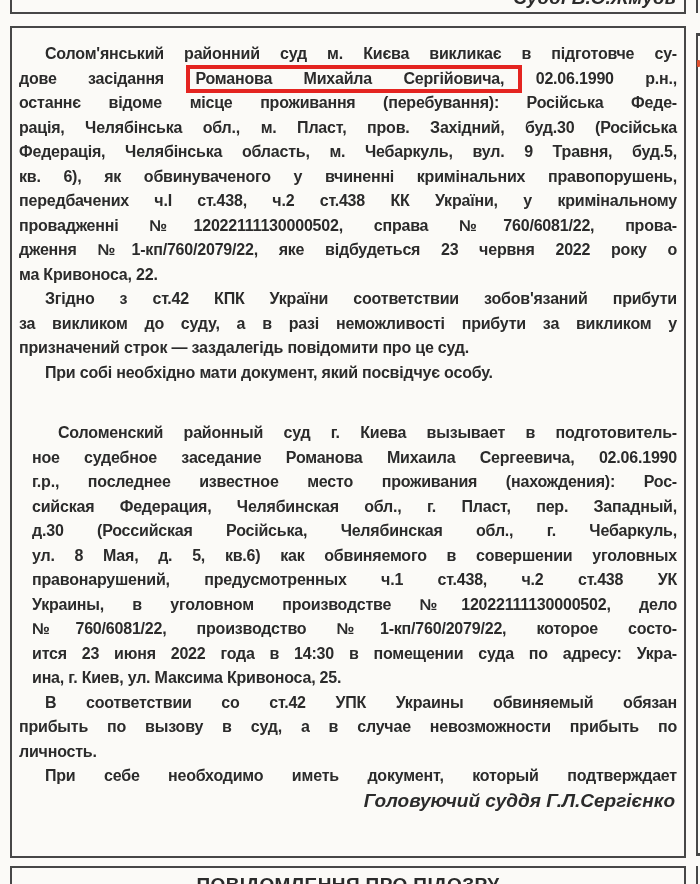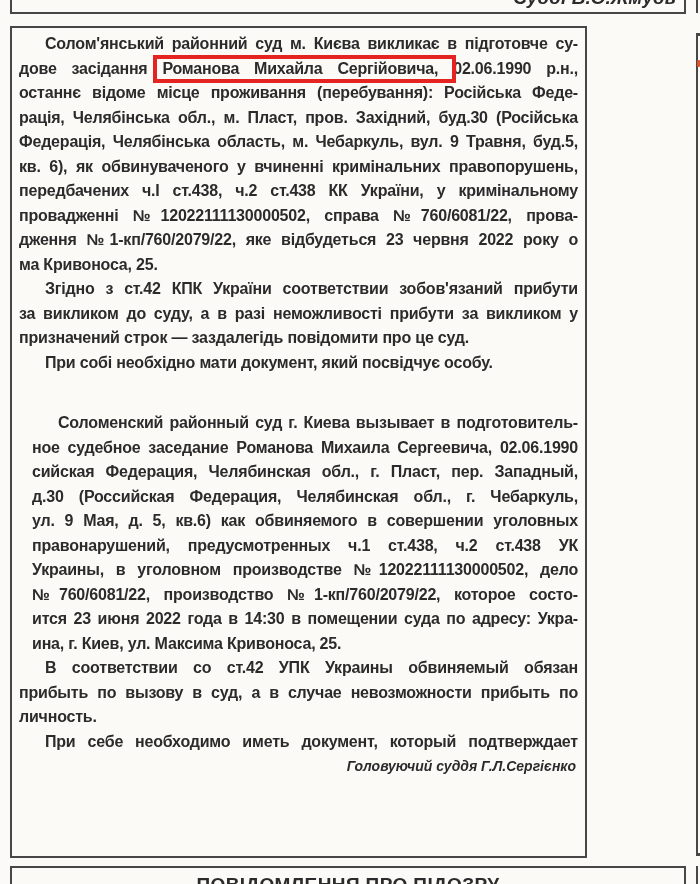--- a/index.html
+++ b/index.html
@@ -22,24 +22,24 @@
   #top-strip .clip-sig {
     position: absolute; right: 8px; top: -13px;
     font-weight: 700; font-style: italic;
     font-size: 19px; line-height: 22px;
     color: var(--ink, #2b2b2b);
     white-space: nowrap;
   }
   
   #main-box {
     position: absolute; left: 10px; top: 26px;
-    width: 577px; height: 832px;
+    width: 676px; height: 832px;
     box-sizing: border-box;
     border: 2.5px solid var(--border, #474747);
-    padding: 4px 7px 0 7px;
+    padding: 14px 7px 0 7px;
   }
   .para { margin: 0; }
   .para.gap { margin-top: 36px; margin-left: 13px; }
   .ln {
     font-size: 16px; line-height: 24.5px;
     font-weight: 700;
     letter-spacing: -0.2px;
     color: var(--ink, #2b2b2b);
     text-align: justify;
     text-align-last: justify;
@@ -51,21 +51,21 @@
   .hl::after {
     content: "";
     position: absolute;
     left: -9px; right: -18px; top: -5px; bottom: -6px;
     border: 4.5px solid var(--highlight_red, #e42420);
     pointer-events: none;
   }
   .box-sig {
     text-align: right;
     font-weight: 700; font-style: italic;
-    font-size: 14px; line-height: 24px;
+    font-size: 19px; line-height: 24px;
     margin-top: 0; padding-right: 2px;
     color: var(--ink, #2b2b2b);
   }
   
   #bottom-box {
     position: absolute; left: 10px; top: 866px;
     width: 676px; height: 20px;
     box-sizing: border-box;
     border: 2.5px solid var(--border, #474747);
     overflow: hidden;
@@ -103,36 +103,37 @@
       <div class="para">
         <div class="ln first">Солом'янський районний суд м. Києва викликає в підготовче су-</div>
         <div class="ln">дове засідання <span class="hl">Романова Михайла Сергійовича,</span> 02.06.1990 р.н.,</div>
         <div class="ln">останнє відоме місце проживання (перебування): Російська Феде-</div>
         <div class="ln">рація, Челябінська обл., м. Пласт, пров. Західний, буд.30 (Російська</div>
         <div class="ln">Федерація, Челябінська область, м. Чебаркуль, вул. 9 Травня, буд.5,</div>
         <div class="ln">кв. 6), як обвинуваченого у вчиненні кримінальних правопорушень,</div>
         <div class="ln">передбачених ч.І ст.438, ч.2 ст.438 КК України, у кримінальному</div>
         <div class="ln">провадженні №12022111130000502, справа №760/6081/22, прова-</div>
         <div class="ln">дження №1-кп/760/2079/22, яке відбудеться 23 червня 2022 року о</div>
-        <div class="ln last">ма Кривоноса, 25.</div>
+        <div class="ln last">ма Кривоноса, 22.</div>
       </div>
       <div class="para">
         <div class="ln first">Згідно з ст.42 КПК України соответствии зобов'язаний прибути</div>
         <div class="ln">за викликом до суду, а в разі неможливості прибути за викликом у</div>
         <div class="ln last">призначений строк — заздалегідь повідомити про це суд.</div>
       </div>
       <div class="para">
         <div class="ln first last">При собі необхідно мати документ, який посвідчує особу.</div>
       </div>
       <div class="para gap">
         <div class="ln first">Соломенский районный суд г. Киева вызывает в подготовитель-</div>
         <div class="ln">ное судебное заседание Романова Михаила Сергеевича, 02.06.1990</div>
+        <div class="ln">г.р., последнее известное место проживания (нахождения): Рос-</div>
         <div class="ln">сийская Федерация, Челябинская обл., г. Пласт, пер. Западный,</div>
-        <div class="ln">д.30 (Российская Федерация, Челябинская обл., г. Чебаркуль,</div>
-        <div class="ln">ул. 9 Мая, д. 5, кв.6) как обвиняемого в совершении уголовных</div>
+        <div class="ln">д.30 (Российская Російська, Челябинская обл., г. Чебаркуль,</div>
+        <div class="ln">ул. 8 Мая, д. 5, кв.6) как обвиняемого в совершении уголовных</div>
         <div class="ln">правонарушений, предусмотренных ч.1 ст.438, ч.2 ст.438 УК</div>
         <div class="ln">Украины, в уголовном производстве №12022111130000502, дело</div>
         <div class="ln">№760/6081/22, производство №1-кп/760/2079/22, которое состо-</div>
         <div class="ln">ится 23 июня 2022 года в 14:30 в помещении суда по адресу: Укра-</div>
         <div class="ln last">ина, г. Киев, ул. Максима Кривоноса, 25.</div>
       </div>
       <div class="para">
         <div class="ln first">В соответствии со ст.42 УПК Украины обвиняемый обязан</div>
         <div class="ln">прибыть по вызову в суд, а в случае невозможности прибыть по</div>
       </div>

